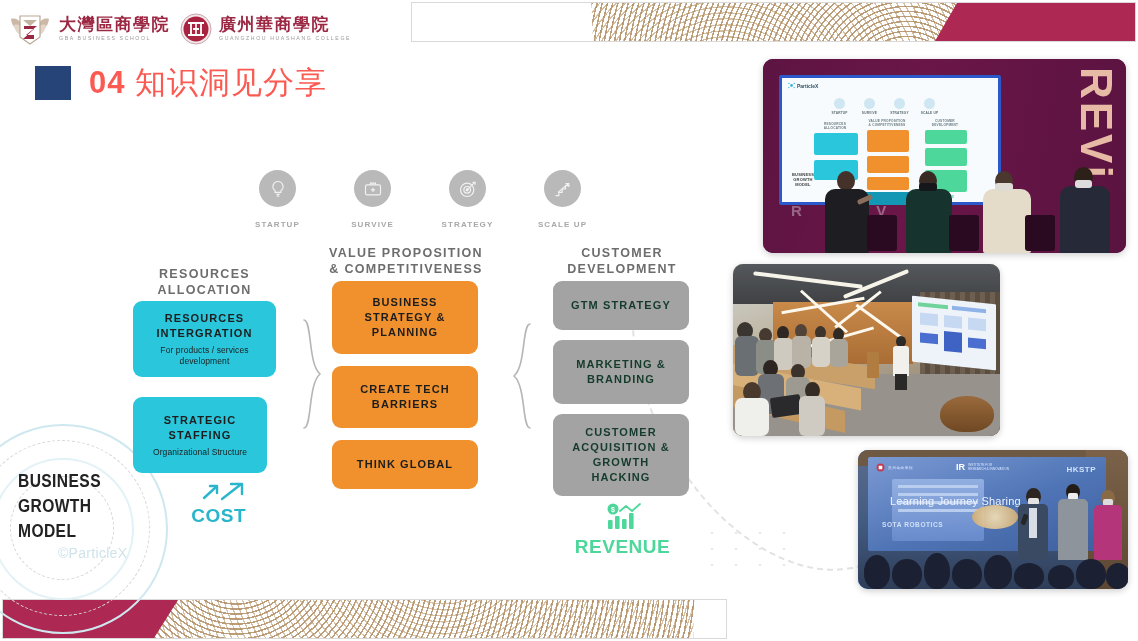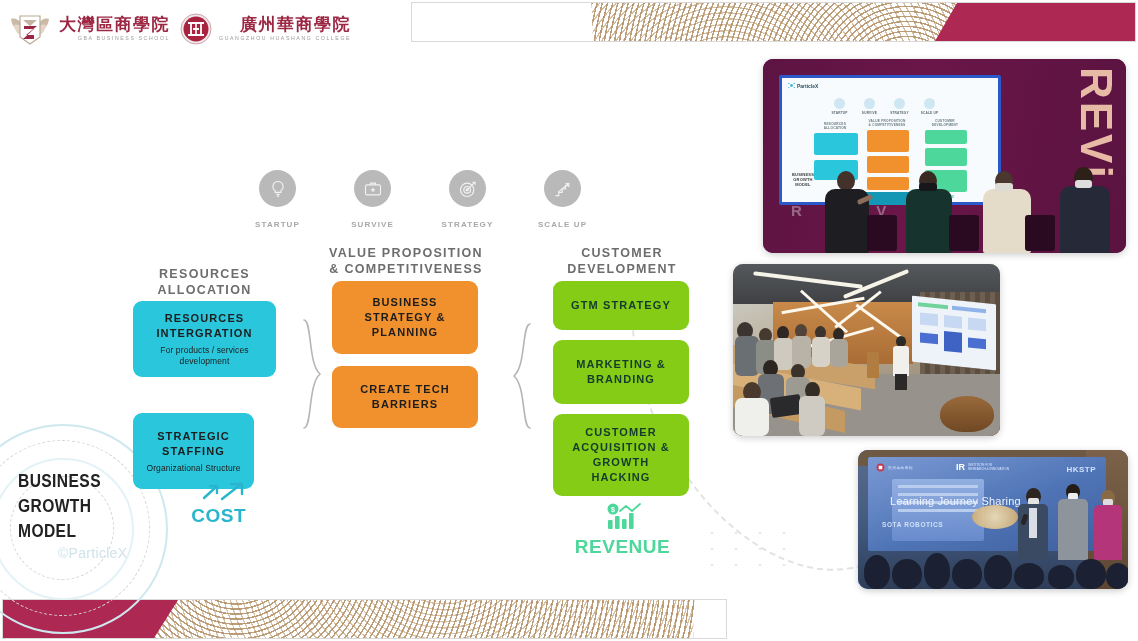--- a/index.html
+++ b/index.html
@@ -19,21 +19,21 @@
   #band-bottom{left:2px;top:599px;width:725px;height:40px;border:1px solid #d9d9d9;background:#fff;box-sizing:border-box;}
   #band-bottom .feather{position:absolute;left:130px;top:-14px;width:560px;height:110px;
     background:
       repeating-radial-gradient(circle at 18% -30%, rgba(176,140,98,.85) 0px, rgba(176,140,98,.85) 1.4px, rgba(255,255,255,0) 1.5px, rgba(255,255,255,0) 5px),
       repeating-radial-gradient(circle at 55% -45%, rgba(198,166,126,.7) 0px, rgba(198,166,126,.7) 1.2px, rgba(255,255,255,0) 1.3px, rgba(255,255,255,0) 6px);
     transform:rotate(1.5deg);}
   #band-bottom .crimson{position:absolute;left:0;top:0;width:175px;height:100%;background:#ad2852;
      clip-path:polygon(0 0,100% 0,calc(100% - 24px) 100%,0 100%);}
 
   
-  #logos{position:absolute;left:8px;top:8px;height:42px;display:flex;align-items:center;gap:10px;text-align:right;}
+  #logos{position:absolute;left:8px;top:8px;height:42px;display:flex;align-items:center;gap:10px;}
   .logo-group{display:flex;align-items:center;gap:7px;}
   .logo-cn{font-family:"Liberation Serif",serif;font-size:17px;color:#9c2743;letter-spacing:1.5px;line-height:1;font-weight:700;}
   .logo-en{font-size:5.2px;letter-spacing:1.6px;color:#9a9a9a;line-height:1;margin-top:3px;white-space:nowrap;}
   .logo-txt{display:flex;flex-direction:column;}
 
   
   #title-row{position:absolute;left:35px;top:62px;display:flex;align-items:center;gap:18px;}
   #title-square{width:36px;height:34px;background:#264477;}
   #title-text{font-family:"Liberation Sans",sans-serif;font-size:31px;color:#fa5a51;letter-spacing:1px;white-space:nowrap;}
   #title-num{font-weight:bold;}
@@ -58,27 +58,27 @@
   .col-head{position:absolute;text-align:center;font-size:12.5px;font-weight:bold;letter-spacing:1.3px;color:#6d6d6d;line-height:16px;}
   #head-res{left:133px;top:266px;width:143px;}
   #head-val{left:322px;top:245px;width:168px;}
   #head-cus{left:548px;top:245px;width:148px;}
 
   .box{position:absolute;border-radius:9px;display:flex;flex-direction:column;align-items:center;justify-content:center;text-align:center;box-sizing:border-box;padding:4px 8px;}
   .box .t{font-size:11px;font-weight:bold;letter-spacing:1.1px;line-height:15px;color:#1d1d1d;}
   .box .s{font-size:8.5px;font-weight:400;letter-spacing:.1px;line-height:11px;color:#1d1d1d;margin-top:4px;}
   .box.cyan{background:#29c6dc;}
   .box.orange{background:#f0912d;}
-  .box.green{background:#84cc16;}
+  .box.green{background:#a3a3a3;}
   .box.teal{background:#1397b4;}
   .box.teal .t{color:#ffffff;}
   .box.green .t{color:#143b2c;}
 
   #b-res-int{left:133px;top:301px;width:143px;height:76px;}
-  #b-strat-staff{left:133px;top:413px;width:121px;height:76px;}
+  #b-strat-staff{left:133px;top:397px;width:134px;height:76px;}
   #b-bsp{left:332px;top:281px;width:146px;height:73px;}
   #b-ctb{left:332px;top:366px;width:146px;height:62px;}
   #b-tg{left:332px;top:440px;width:146px;height:49px;}
   #b-fund{left:296px;top:500px;width:215px;height:47px;}
   #b-gtm{left:553px;top:281px;width:136px;height:49px;}
   #b-mb{left:553px;top:340px;width:136px;height:64px;}
   #b-cagh{left:553px;top:414px;width:136px;height:82px;}
 
   
   .brace{position:absolute;}
@@ -166,20 +166,27 @@
         <path d="M8 10 H24 M8 22 H24 M11 10 V22 M21 10 V22 M13 16 H19" stroke="#ffffff" stroke-width="1.8" fill="none"></path>
         <path d="M16 10 V22" stroke="#ffffff" stroke-width="1.6"></path>
       </svg>
       <div class="logo-txt">
         <div class="logo-cn">廣州華商學院</div>
         <div class="logo-en">GUANGZHOU HUASHANG COLLEGE</div>
       </div>
     </div>
   </div>
 
+  <div id="title-row">
+    <div id="title-square"></div>
+    <div id="title-text">
+      <span id="title-num">04</span>
+      <span id="title-cn">知识洞见分享</span>
+    </div>
+  </div>
 
   <div id="rings">
     <div class="ring" style="left:10px;top:6px;width:206px;height:206px;border-color:#cfe8f0;"></div>
     <div class="ring dash" style="left:26px;top:22px;width:174px;height:174px;"></div>
     <div class="ring" style="left:44px;top:40px;width:138px;height:138px;border-color:#e2f2f6;"></div>
     <div class="ring dash" style="left:62px;top:58px;width:102px;height:102px;"></div>
   </div>
   <div id="bgm">
     <div>BUSINESS</div>
     <div>GROWTH</div>
@@ -254,20 +261,23 @@
   <div class="box cyan" id="b-strat-staff">
     <div class="t">STRATEGIC<br>STAFFING</div>
     <div class="s">Organizational Structure</div>
   </div>
 
   <div class="box orange" id="b-bsp">
     <div class="t">BUSINESS<br>STRATEGY &amp;<br>PLANNING</div>
   </div>
   <div class="box orange" id="b-ctb">
     <div class="t">CREATE TECH<br>BARRIERS</div>
+  </div>
+  <div class="box orange" id="b-tg">
+    <div class="t">THINK GLOBAL</div>
   </div>
 
   <div class="box green" id="b-gtm">
     <div class="t">GTM STRATEGY</div>
   </div>
   <div class="box green" id="b-mb">
     <div class="t">MARKETING &amp;<br>BRANDING</div>
   </div>
   <div class="box green" id="b-cagh">
     <div class="t">CUSTOMER<br>ACQUISITION &amp;<br>GROWTH<br>HACKING</div>

